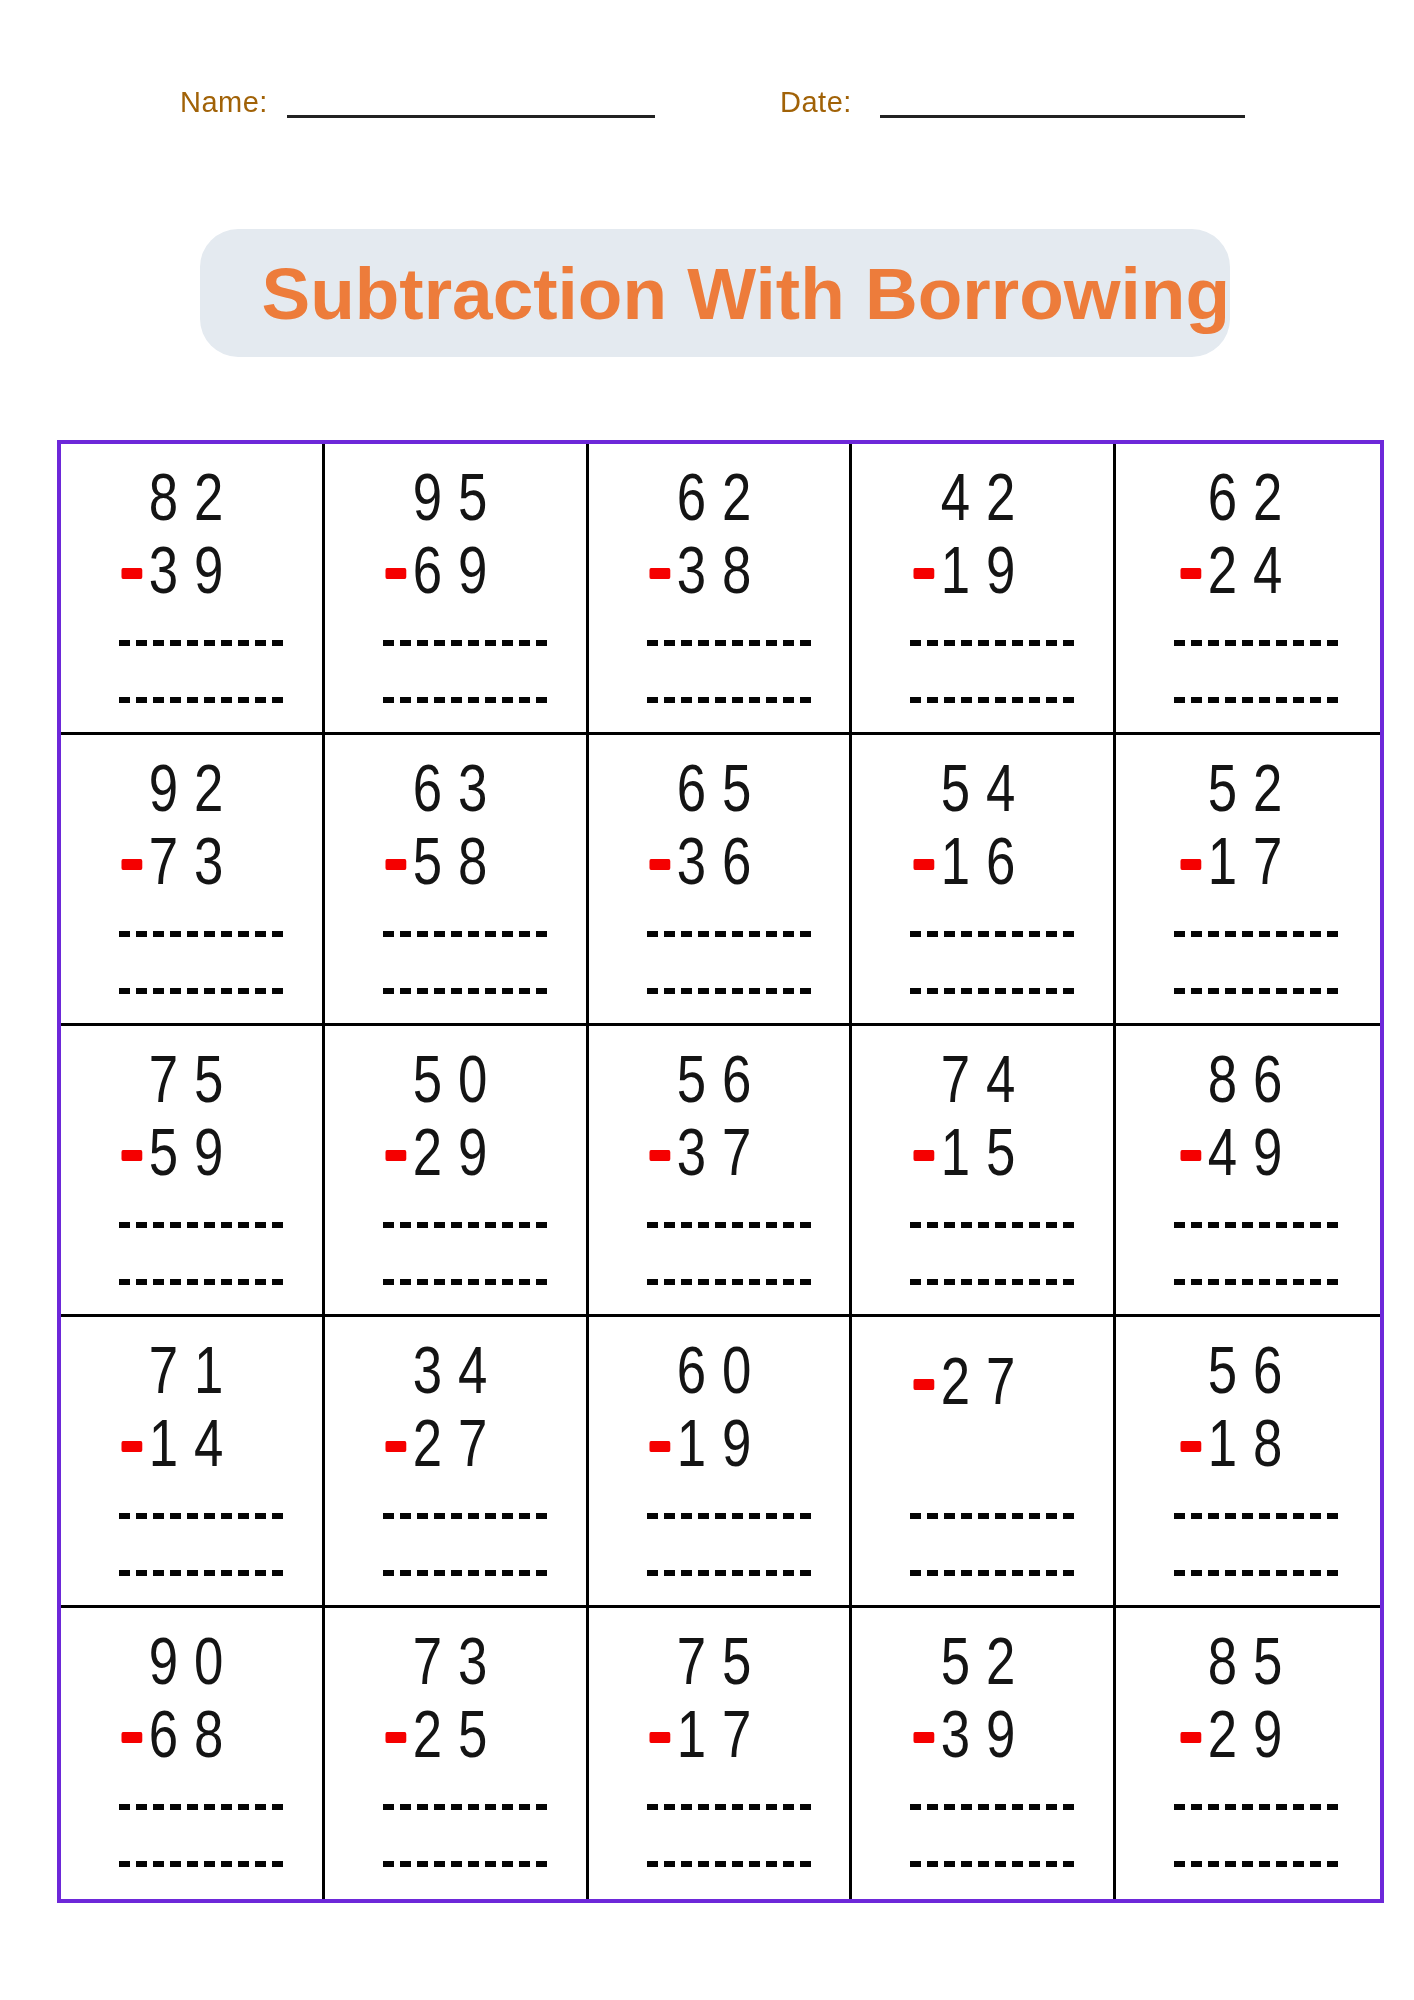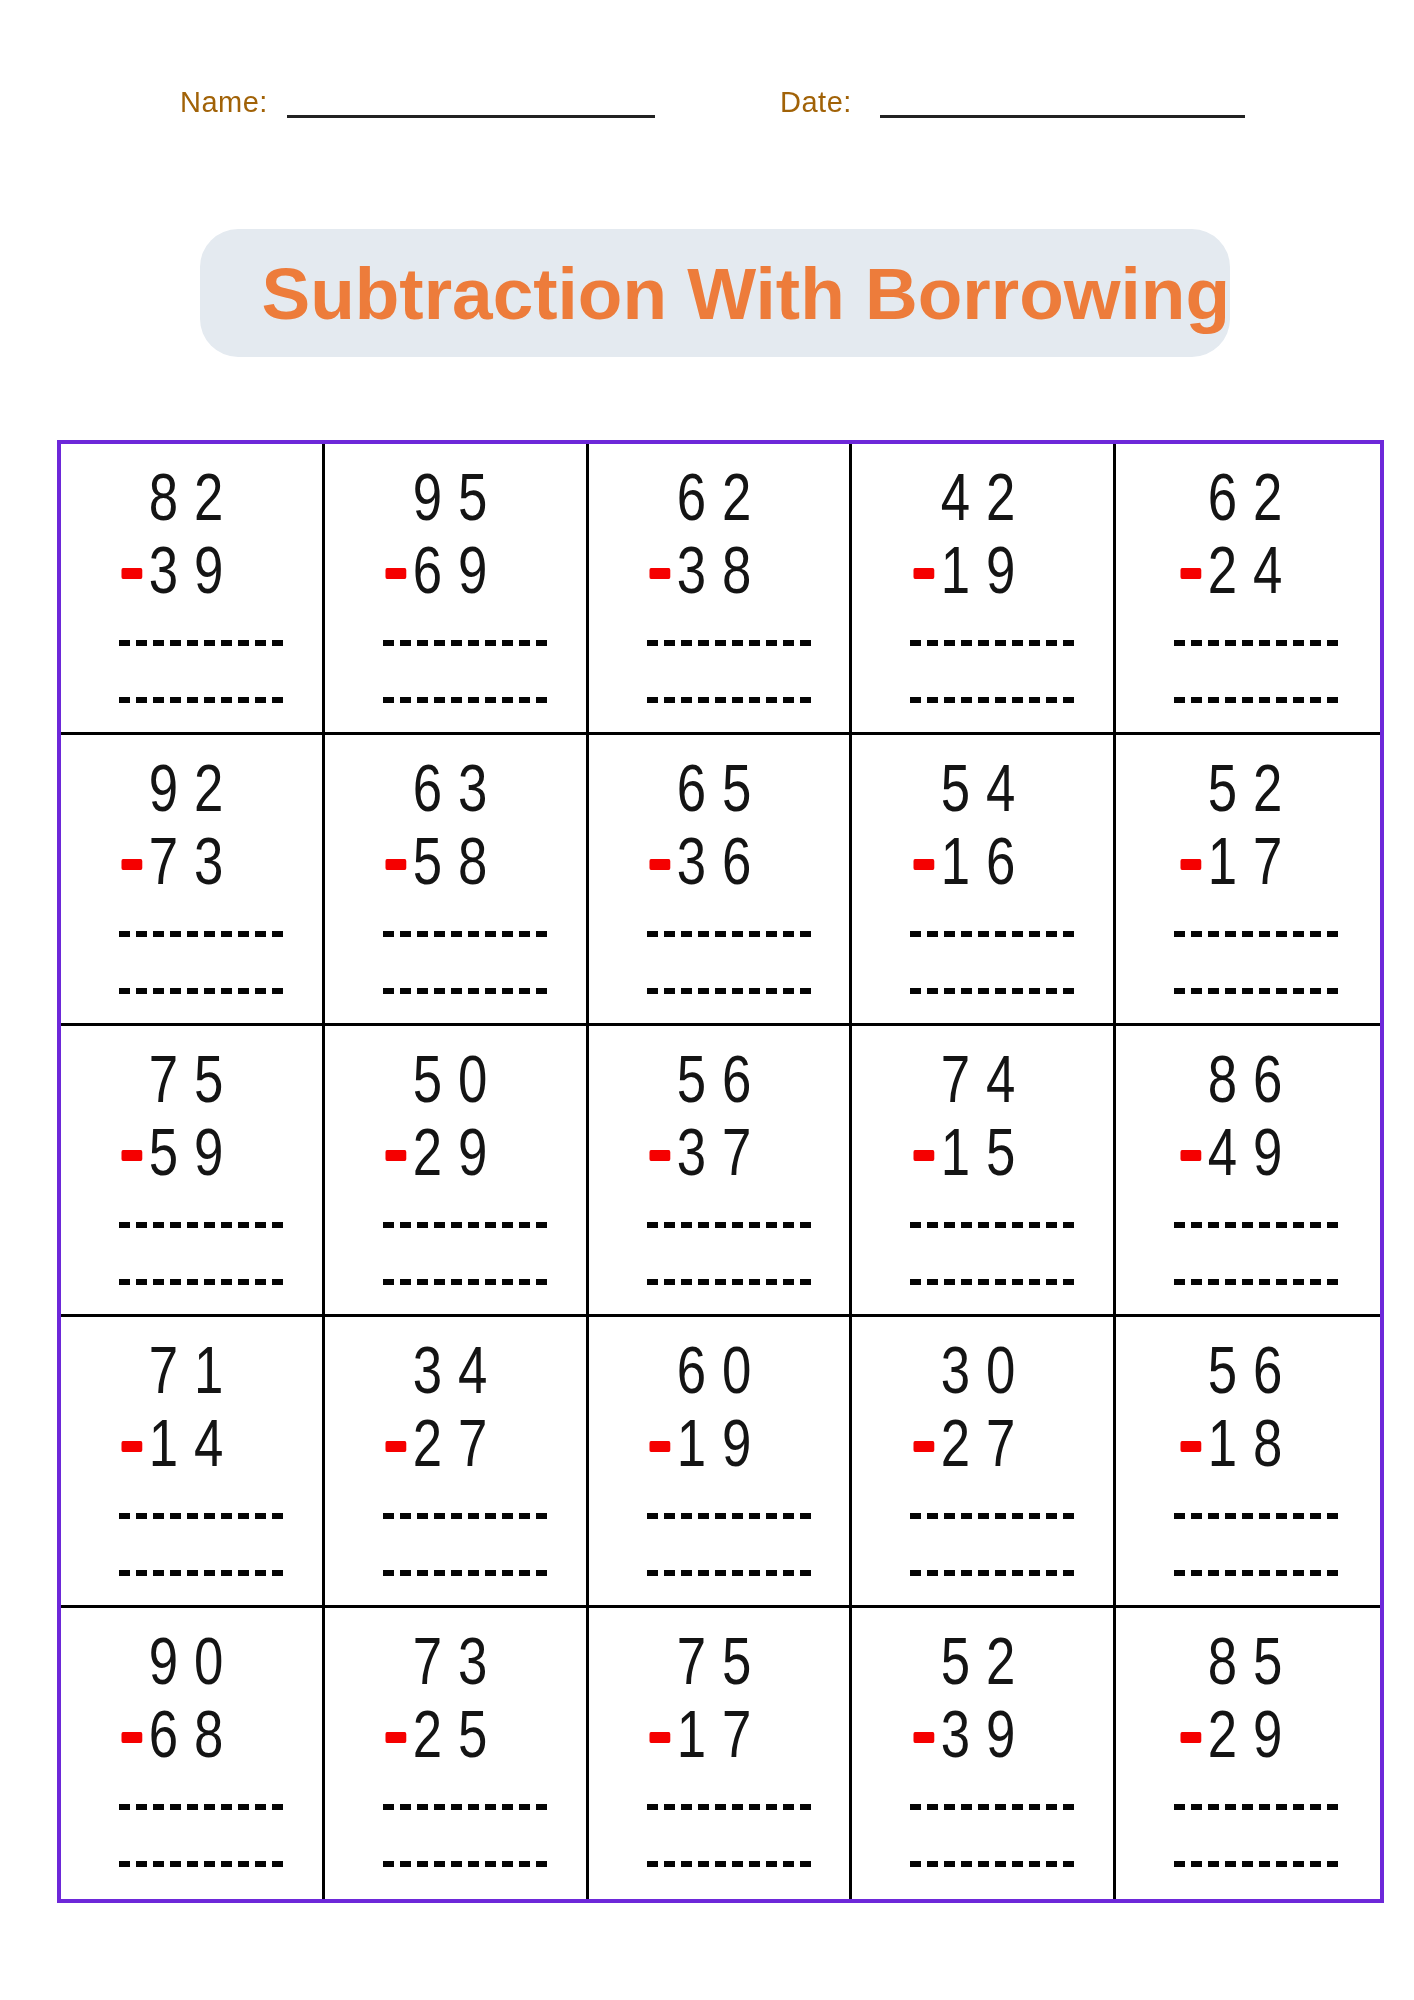--- a/index.html
+++ b/index.html
@@ -346,23 +346,20 @@
       <div class="subrow">
         <span class="cond">
           <span class="minus"></span><span class="num-bot">19</span>
         </span>
       </div>
       <div class="dash dash1"></div>
       <div class="dash dash2"></div>
     </div>
 
     <div class="cell">
-      <div class="minuend">
-        <span class="cond num-top">30</span>
-      </div>
       <div class="subrow">
         <span class="cond">
           <span class="minus"></span><span class="num-bot">27</span>
         </span>
       </div>
       <div class="dash dash1"></div>
       <div class="dash dash2"></div>
     </div>
 
     <div class="cell">

